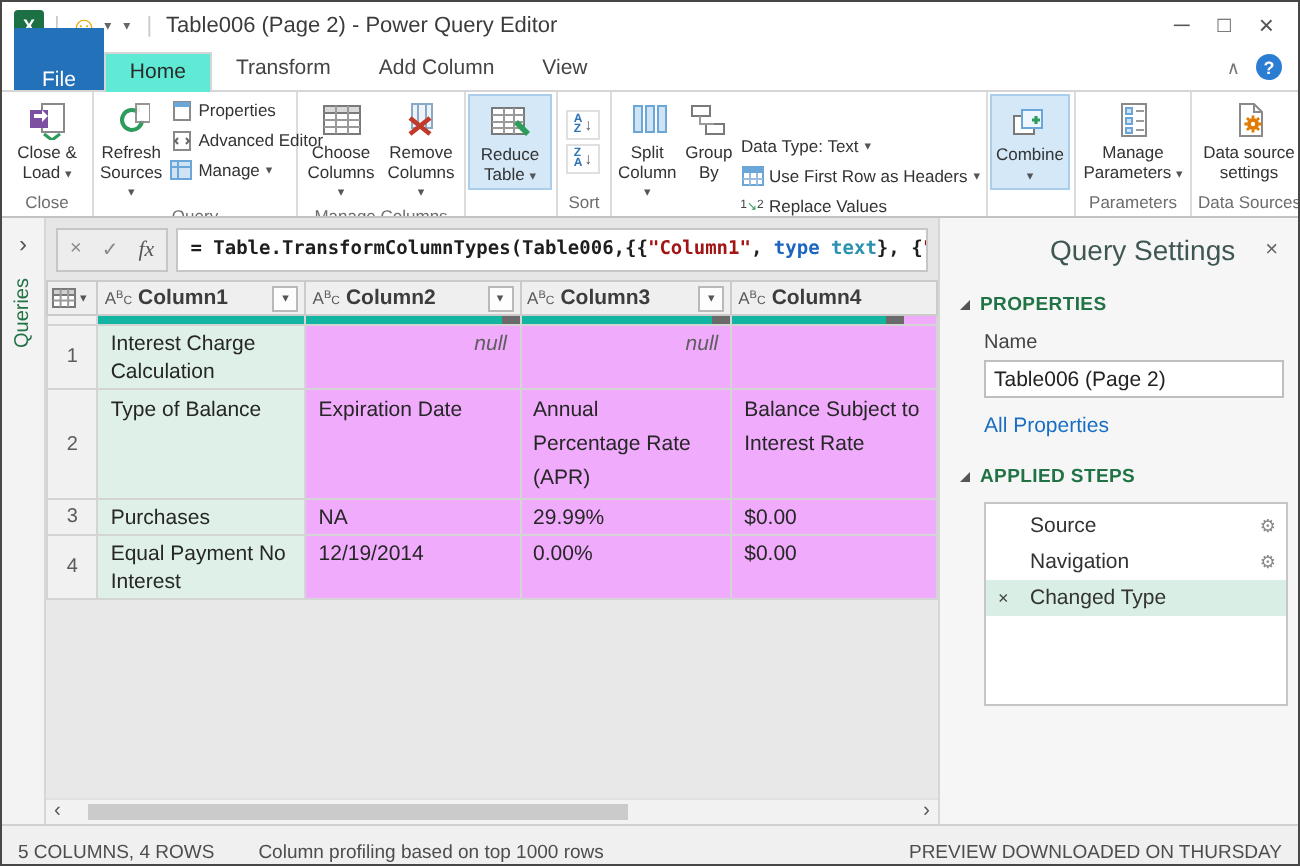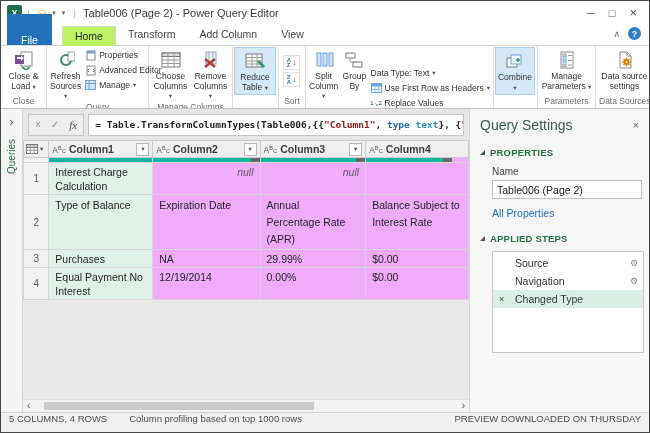--- a/index.html
+++ b/index.html
@@ -14,21 +14,21 @@
   .smiley { color:#e8a800; font-size:14px; line-height:14px; }
   .mini-caret { font-size:7px; color:#666; margin:0 3px; }
   .title-text { margin-left:2px; white-space:nowrap; }
   .winbtns { margin-left:auto; display:flex; gap:14px; align-items:center; color:#555; padding-right:6px; }
   .winbtns span { font-size:11px; cursor:default; }
 
   
   .tabrow { height:21px; display:flex; align-items:flex-end; padding:0 0 0 6px; flex:none; position:relative; }
   .file-tab { background:#2372b9; color:#fff; font-size:10.5px; padding:20px 14px 4px; height:31px; }
   .tab { font-size:10.5px; color:#444; padding:3px 12px 4px; height:20px; }
-  .tab.active { background:#bef264; border:1px solid #d5d5d5; border-bottom:none; margin-bottom:-1px; z-index:3; color:#2b2b2b;margin-left:10px; }
+  .tab.active { background:#5eead4; border:1px solid #d5d5d5; border-bottom:none; margin-bottom:-1px; z-index:3; color:#2b2b2b; }
   .tabrow-right { position:absolute; right:8px; top:3px; display:flex; gap:8px; align-items:center; }
   .rib-collapse { color:#777; font-size:9px; }
   .help-ic { width:13px; height:13px; border-radius:50%; background:#2b7cd3; color:#fff; font-size:9px; font-weight:bold; display:flex; align-items:center; justify-content:center; }
 
   
   .ribbon { height:64px; border-bottom:1px solid #c3c3c3; border-top:1px solid #d5d5d5; display:flex; background:#fff; flex:none; overflow:hidden; }
   .rgroup { display:flex; flex-direction:column; border-right:1px solid #dcdcdc; padding:1px 1px 0; flex:none; }
   .rbody { display:flex; flex:1; align-items:stretch; }
   .rlabel-group { font-size:8.5px; color:#6d6d6d; text-align:center; padding:1px 2px 2px; white-space:nowrap; }
   .rbtn { display:flex; flex-direction:column; align-items:center; justify-content:flex-start; padding:2px 2px 0; font-size:8.5px; color:#333; text-align:center; line-height:9.5px; cursor:default; }
@@ -84,38 +84,38 @@
   .wrapcell { line-height:17px; padding-right:18px; }
   .r-normal { height:18px; line-height:14px; }
 
   .hscroll { height:13px; background:#f2f2f2; display:flex; align-items:center; padding:0 4px; gap:4px; flex:none; border-top:1px solid #e0e0e0; }
   .hscroll .sarr { color:#555; font-size:10px; line-height:10px; }
   .hthumb { height:8px; background:#cbcbcb; width:270px; margin-left:10px; }
 
   
   .panel { width:180px; background:#f6f6f6; border-left:1px solid #d6d6d6; display:flex; flex-direction:column; padding:8px 10px; flex:none; }
   .ptitle-row { display:flex; align-items:center; }
-  .ptitle { font-size:14px; color:#3f5753; }
+  .ptitle { font-size:14px; color:#3f5753;margin-left:45px; }
   .pclose { margin-left:auto; color:#666; font-size:11px; }
   .phead { display:flex; align-items:center; gap:5px; margin-top:14px; }
   .tri { width:0; height:0; border-left:5px solid transparent; border-bottom:5px solid #555; }
   .pheadtxt { color:#217346; font-weight:bold; font-size:9.5px; letter-spacing:.2px; }
   .plabel { font-size:10px; color:#444; margin:8px 0 3px 12px; }
   .pinput { margin-left:12px; width:150px; height:19px; border:1px solid #bfbfbf; background:#fff; font-size:10.5px; color:#222; padding:0 4px; font-family:"Liberation Sans",sans-serif; }
   .plink { margin:8px 0 0 12px; color:#1a6fc4; font-size:10.5px; }
   .steps { margin:7px 0 0 12px; width:152px; height:102px; background:#fff; border:1px solid #c6c6c6; padding-top:2px; }
   .step { height:18px; display:flex; align-items:center; font-size:10.5px; color:#333; padding:0 5px 0 6px; }
   .step .slabel { margin-left:16px; }
   .step .gear { margin-left:auto; color:#8a8a8a; font-size:9px; }
   .step.sel { background:#d9efe5; }
   .step.sel .delx { width:10px; font-size:9px; color:#444; }
   .step.sel .slabel { margin-left:6px; }
 
   
-  .statusbar { height:20px; background:#f0f0f0; border-top:1px solid #d0d0d0; display:flex; align-items:flex-start; font-size:9.5px; color:#4d4d4d; padding:0 8px; flex:none; }
+  .statusbar { height:20px; background:#f0f0f0; border-top:1px solid #d0d0d0; display:flex; align-items:flex-end; font-size:9.5px; color:#4d4d4d; padding:0 8px; flex:none; }
   .statusbar .mid { margin-left:22px; }
   .statusbar .right { margin-left:auto; }
 
   svg { display:block; }
 </style>
 </head>
 <body>
 
 <div class="window">
 

